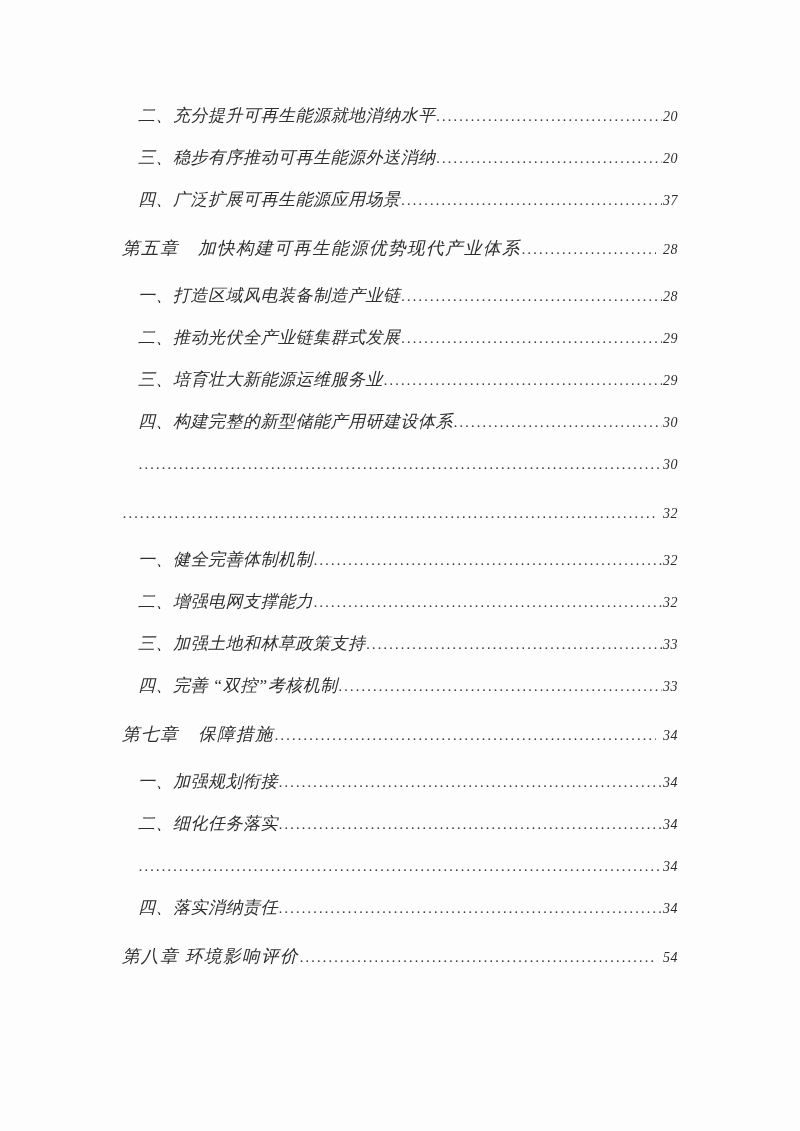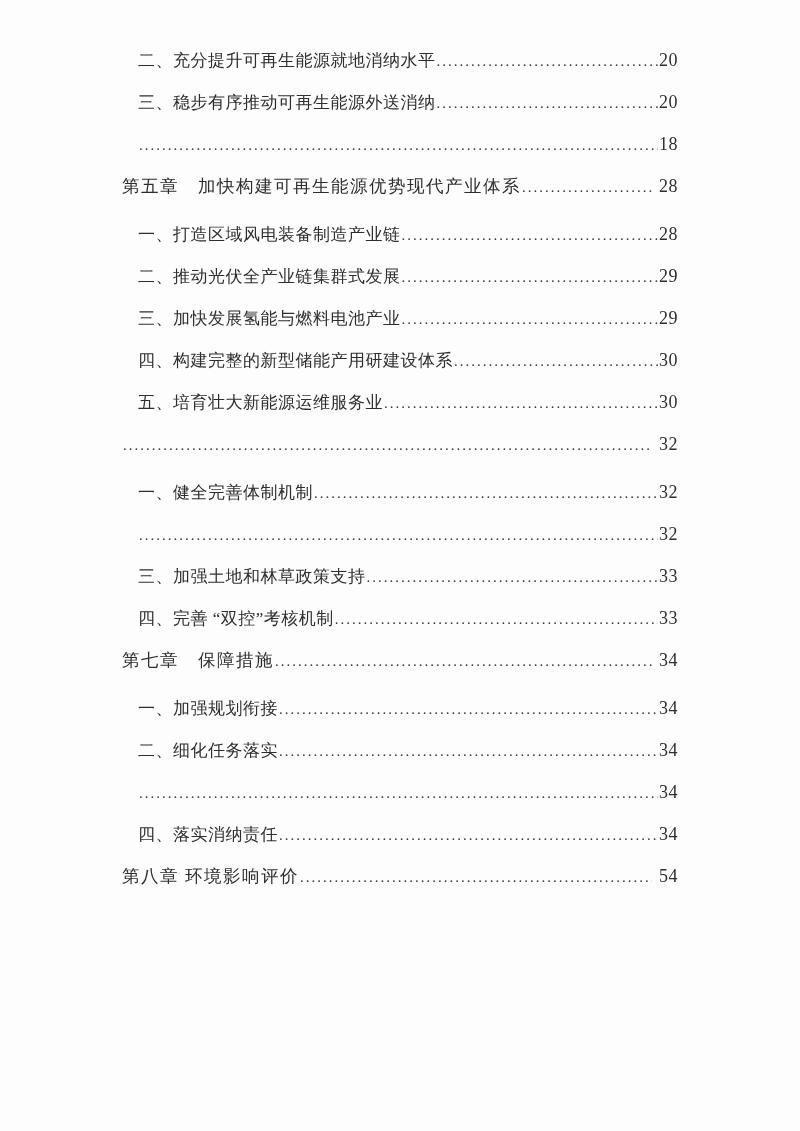--- a/index.html
+++ b/index.html
@@ -12,40 +12,42 @@
     height: 1131px;
     font-family: "Liberation Serif", "DejaVu Serif", serif;
     color: #2e2e2e;
     overflow: hidden;
   }
   .page {
     box-sizing: border-box;
     width: 800px;
     height: 1131px;
     background: #fdfdfd;
-    padding: 47px 122px 0 122px;
+    padding: 103px 122px 0 122px;
+    font-style: italic;
   }
   .toc-list {
     display: flex;
     flex-direction: column;
   }
   .toc-row {
     display: flex;
     align-items: baseline;
     height: 26px;
     line-height: 26px;
     white-space: nowrap;
   }
   .toc-row.item {
     padding-left: 16px;
     margin-bottom: 16px;
     font-size: 17px;
     letter-spacing: 0.5px;
   }
   .toc-row.chapter {
+    margin-top: 6px;
     margin-bottom: 22px;
     font-size: 17.5px;
     letter-spacing: 1.5px;
   }
   .toc-label {
     flex: 0 0 auto;
   }
   .dot-leader {
     flex: 1 1 auto;
     overflow: hidden;
@@ -54,21 +56,21 @@
     min-width: 10px;
   }
   .dot-leader::after {
     content: "........................................................................................................................................";
     font-size: 15px;
     letter-spacing: 2px;
     color: #3a3a3a;
   }
   .page-num {
     flex: 0 0 auto;
-    font-size: 18px;
+    font-size: 14px;
     letter-spacing: 0.5px;
   }
   .toc-row.chapter .page-num {
     padding-left: 6px;
   }
 </style>
 </head>
 <body>
 
 <div class="page">
@@ -77,63 +79,64 @@
     <span class="toc-label">二、充分提升可再生能源就地消纳水平</span>
     <span class="dot-leader"></span>
     <span class="page-num">20</span>
   </div>
       <div class="toc-row item">
     <span class="toc-label">三、稳步有序推动可再生能源外送消纳</span>
     <span class="dot-leader"></span>
     <span class="page-num">20</span>
   </div>
       <div class="toc-row item">
+    <span class="toc-label">四、广泛扩展可再生能源应用场景</span>
     <span class="dot-leader"></span>
-    <span class="page-num">18</span>
+    <span class="page-num">37</span>
   </div>
       <div class="toc-row chapter">
     <span class="toc-label">第五章　加快构建可再生能源优势现代产业体系</span>
     <span class="dot-leader"></span>
     <span class="page-num">28</span>
   </div>
       <div class="toc-row item">
     <span class="toc-label">一、打造区域风电装备制造产业链</span>
     <span class="dot-leader"></span>
     <span class="page-num">28</span>
   </div>
       <div class="toc-row item">
     <span class="toc-label">二、推动光伏全产业链集群式发展</span>
     <span class="dot-leader"></span>
     <span class="page-num">29</span>
   </div>
       <div class="toc-row item">
-    <span class="toc-label">三、加快发展氢能与燃料电池产业</span>
+    <span class="toc-label">三、培育壮大新能源运维服务业</span>
     <span class="dot-leader"></span>
     <span class="page-num">29</span>
   </div>
       <div class="toc-row item">
     <span class="toc-label">四、构建完整的新型储能产用研建设体系</span>
     <span class="dot-leader"></span>
     <span class="page-num">30</span>
   </div>
       <div class="toc-row item">
-    <span class="toc-label">五、培育壮大新能源运维服务业</span>
     <span class="dot-leader"></span>
     <span class="page-num">30</span>
   </div>
       <div class="toc-row chapter">
     <span class="dot-leader"></span>
     <span class="page-num">32</span>
   </div>
       <div class="toc-row item">
     <span class="toc-label">一、健全完善体制机制</span>
     <span class="dot-leader"></span>
     <span class="page-num">32</span>
   </div>
       <div class="toc-row item">
+    <span class="toc-label">二、增强电网支撑能力</span>
     <span class="dot-leader"></span>
     <span class="page-num">32</span>
   </div>
       <div class="toc-row item">
     <span class="toc-label">三、加强土地和林草政策支持</span>
     <span class="dot-leader"></span>
     <span class="page-num">33</span>
   </div>
       <div class="toc-row item">
     <span class="toc-label">四、完善 “双控”考核机制</span>

